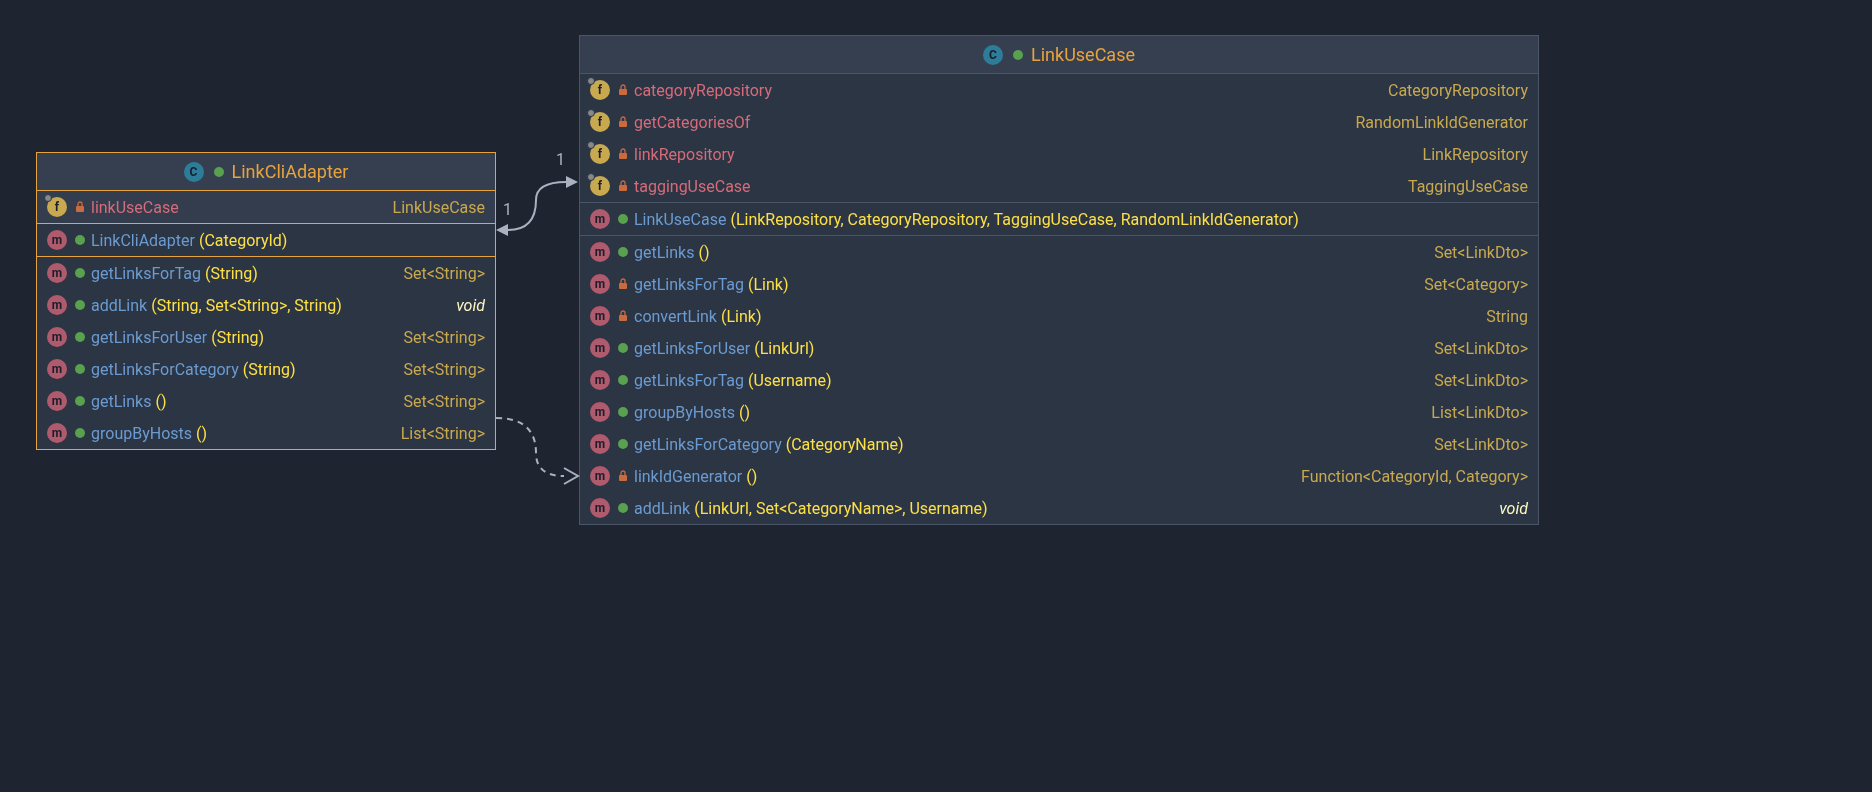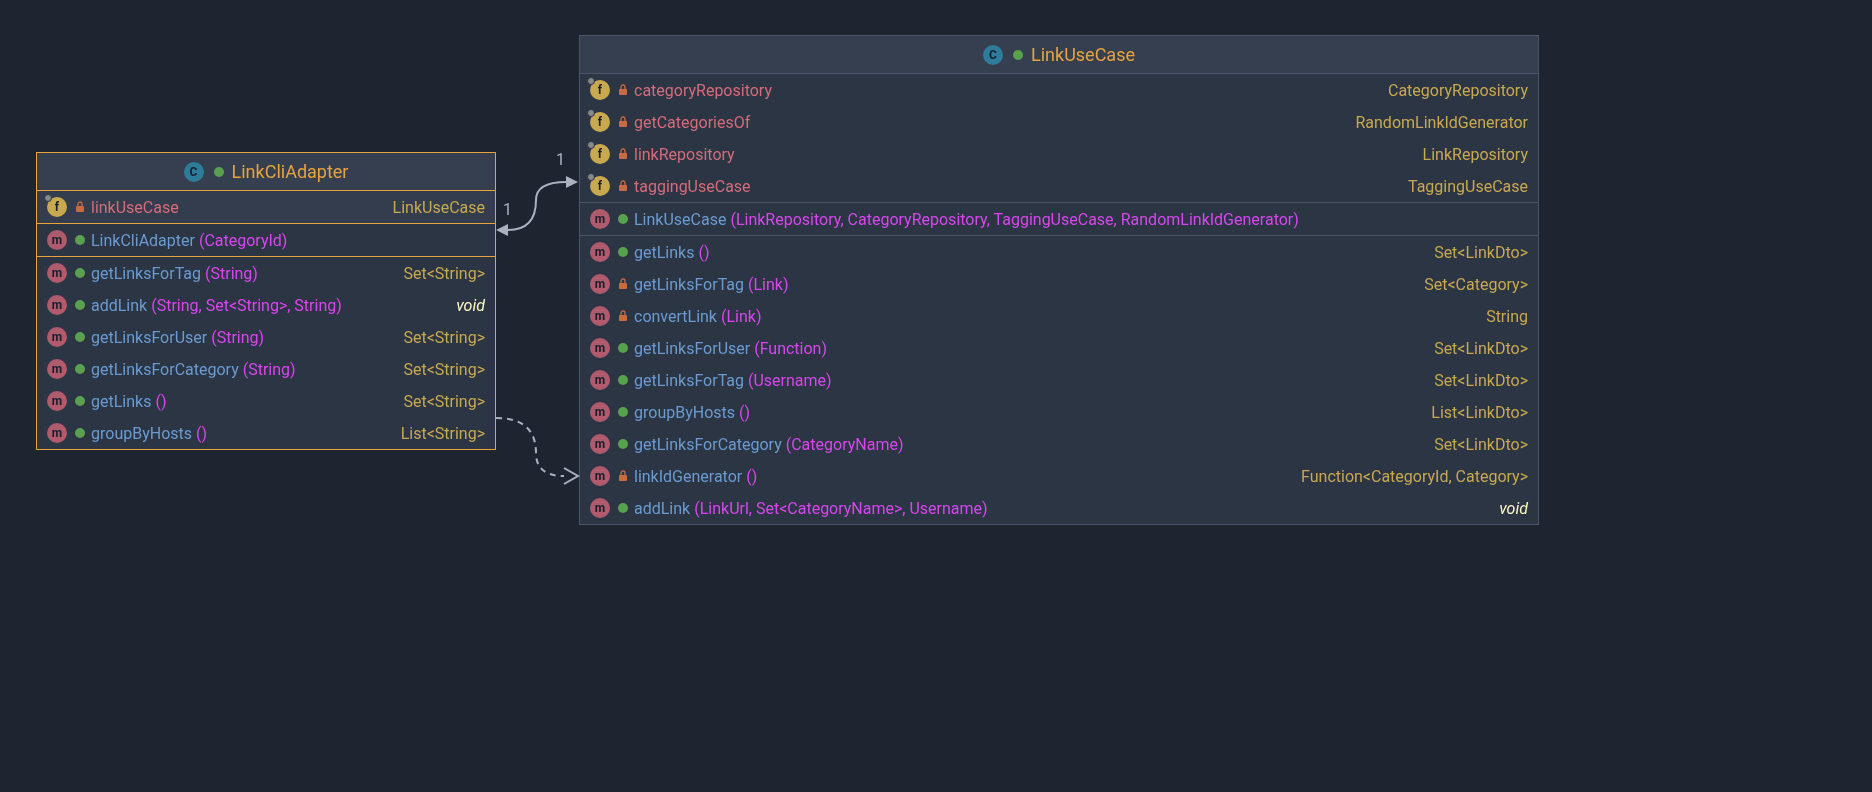--- a/index.html
+++ b/index.html
@@ -66,21 +66,21 @@
     display: inline-flex;
     align-items: center;
     justify-content: center;
     flex-shrink: 0;
     margin-left: 2px;
   }
   .lock-icon svg { width: 12px; height: 12px; }
   .public-icon svg { width: 12px; height: 12px; }
   .member-name { color: #6b9bd1; }
   .field-name { color: #d66b7a; }
-  .params { color: #d946ef; }
+  .params { color: #fde047; }
   .ret-type { color: #c9a94f; margin-left: auto; text-align: right; }
   .ret-void { color: #fef9c3; font-style: italic; margin-left: auto; }
   .rel-label { position: absolute; color: #aab2c0; font-size: 16px; }
   svg.connector { position: absolute; overflow: visible; pointer-events: none; }
 </style>
 </head>
 <body>
 
 <div class="class-box selected" style="left:36px; top:152px; width:460px;">
   <div class="class-header">
@@ -292,21 +292,21 @@
       <span class="ret-type">String</span>
     </div>
     <div class="row">
       <span class="icon-circle icon-method">m</span>
       <span class="vis-icon public-icon">
           <svg viewBox="0 0 12 12">
             <circle cx="6" cy="6" r="5" fill="#5aa14f"></circle>
           </svg>
         </span>
       <span class="member-name">getLinksForUser</span>
-        <span class="params">(Function)</span>
+        <span class="params">(LinkUrl)</span>
       <span class="ret-type">Set&lt;LinkDto&gt;</span>
     </div>
     <div class="row">
       <span class="icon-circle icon-method">m</span>
       <span class="vis-icon public-icon">
           <svg viewBox="0 0 12 12">
             <circle cx="6" cy="6" r="5" fill="#5aa14f"></circle>
           </svg>
         </span>
       <span class="member-name">getLinksForTag</span>

